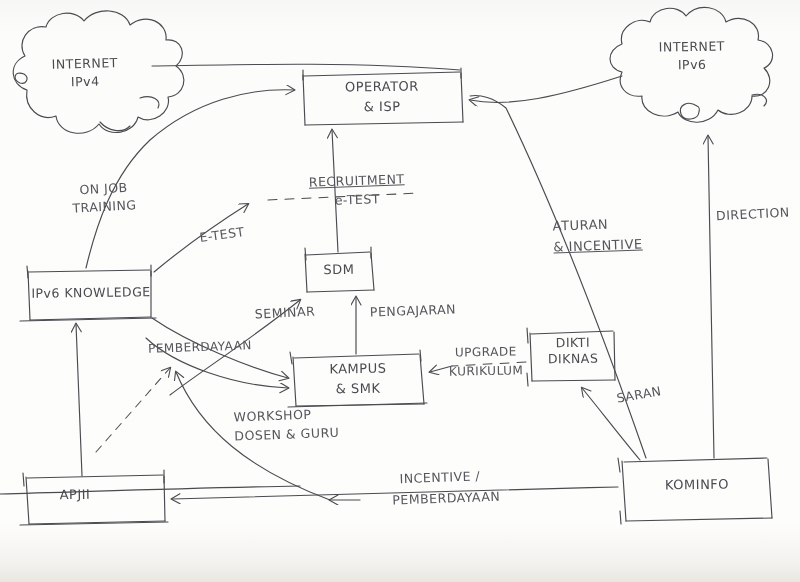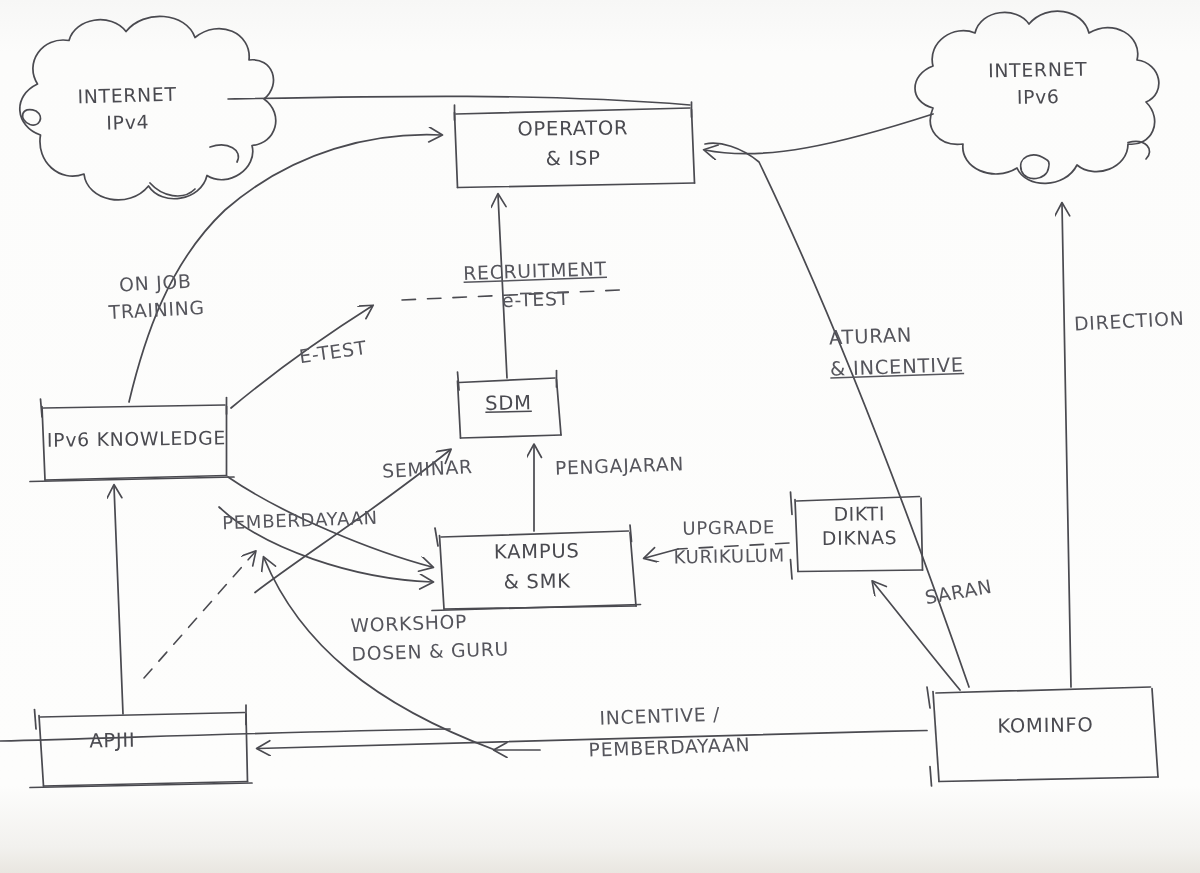--- a/index.html
+++ b/index.html
@@ -218,21 +218,21 @@
   <div class="hand-label cloud-label" style="left:637px; top:40px; width:110px; transform:rotate(-1deg);">
     <div>INTERNET</div>
     <div style="margin-top:5px;">IPv6</div>
   </div>
 
   <div class="hand-label node-label" style="left:306px; top:80px; width:152px; transform:rotate(-0.6deg);">
     <div>OPERATOR</div>
     <div style="margin-top:6px;">&amp; ISP</div>
   </div>
 
-  <div class="hand-label node-label" style="left:308px; top:263px; width:62px; transform:rotate(-1deg);text-decoration:underline;">
+  <div class="hand-label node-label" style="left:308px; top:263px; width:62px; transform:rotate(-1deg);">
     <div>SDM</div>
   </div>
 
   <div class="hand-label node-label" style="left:31px; top:286px; width:120px; font-size:12.5px; transform:rotate(-0.8deg);">
     <div>IPv6 KNOWLEDGE</div>
   </div>
 
   <div class="hand-label node-label" style="left:296px; top:362px; width:124px; transform:rotate(-0.8deg);">
     <div>KAMPUS</div>
     <div style="margin-top:6px;">&amp; SMK</div>

